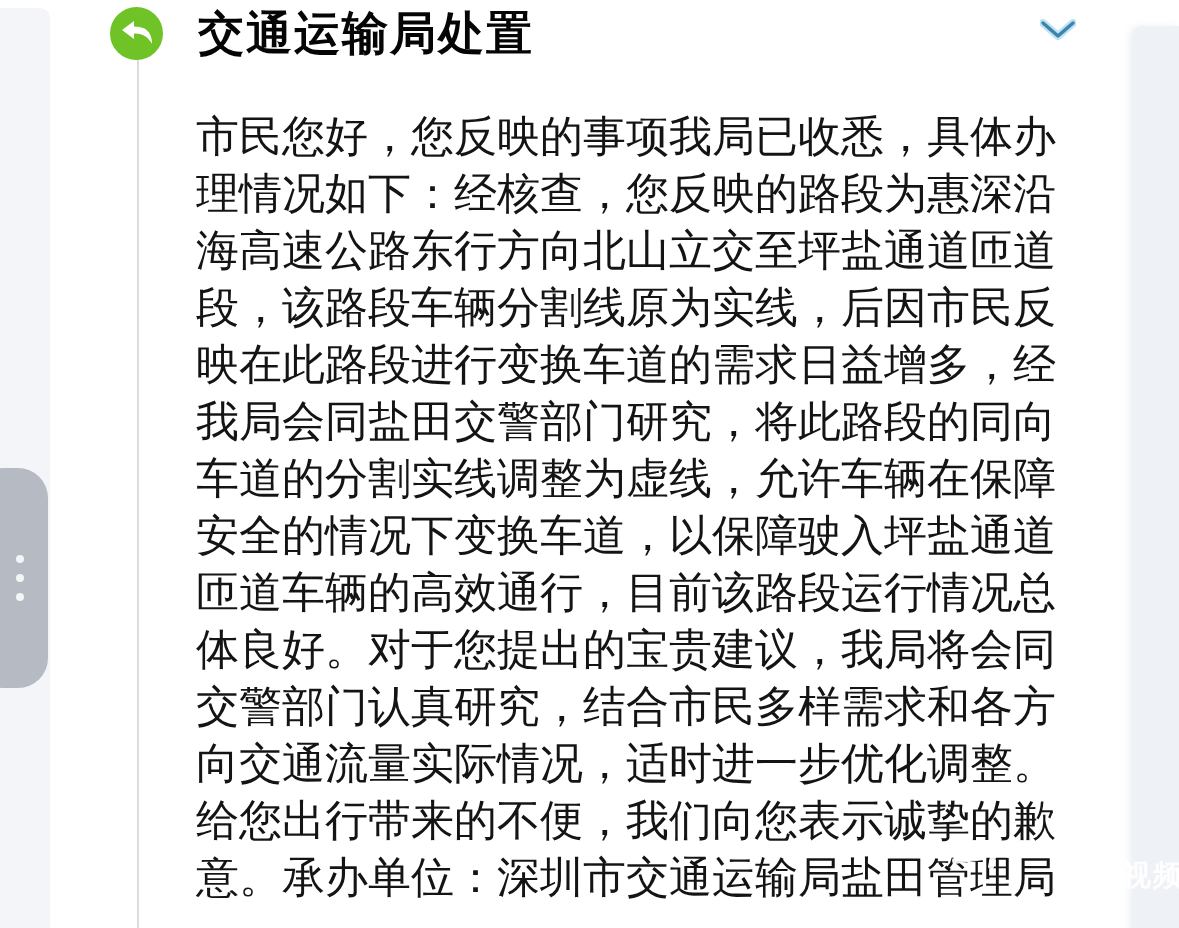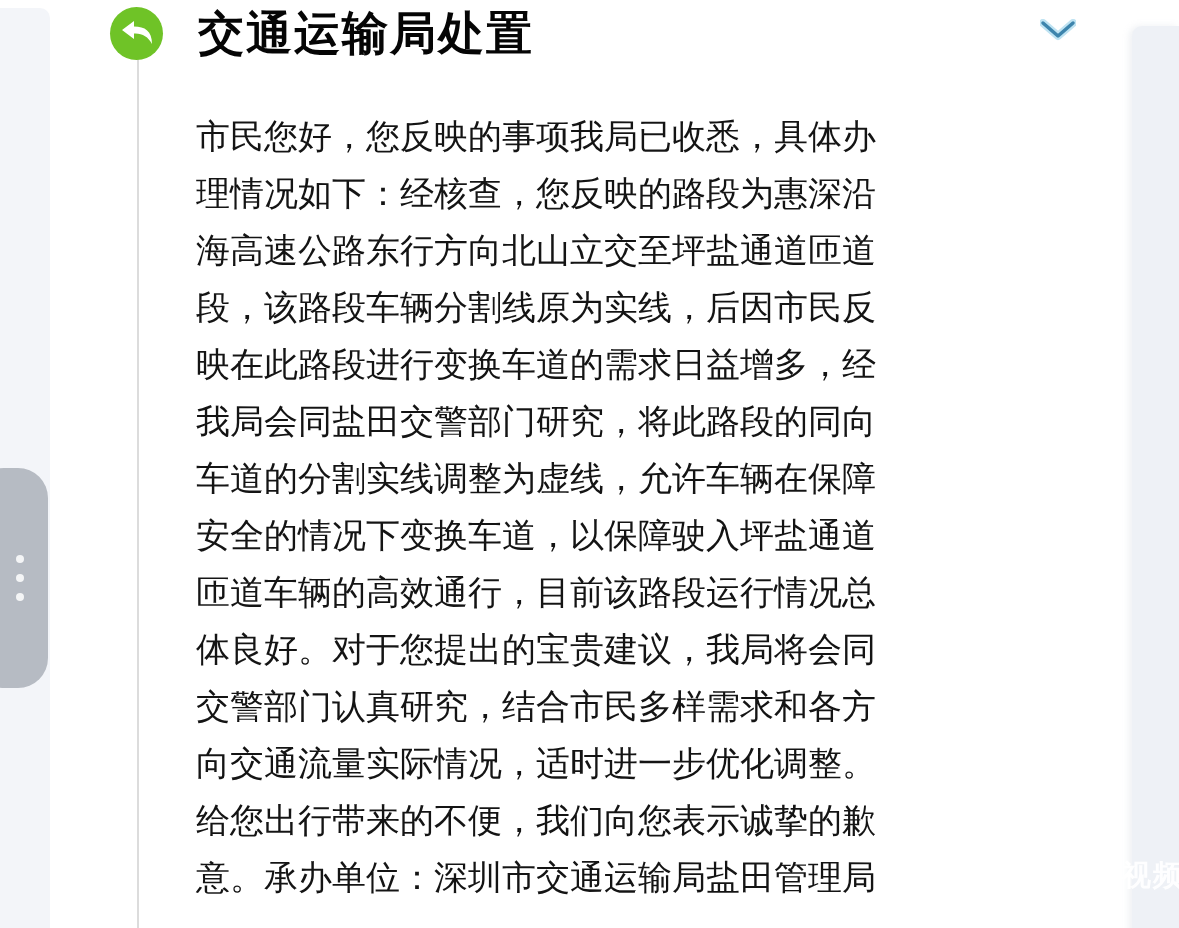--- a/index.html
+++ b/index.html
@@ -64,21 +64,21 @@
   }
   .chevron{
     position:absolute;left:1036px;top:12px;width:44px;height:36px;
     display:flex;align-items:center;justify-content:center;
     cursor:pointer;
   }
 
   
   .body-text{
     position:absolute;left:196px;top:108px;width:900px;
-    font-size:34px;line-height:57px;
+    font-size:43px;line-height:57px;
     color:var(--text-color);
     white-space:pre;
     letter-spacing:0;
   }
 
   
   .right-strip{
     position:absolute;left:1132px;top:26px;right:0;bottom:-10px;
     background:var(--right-strip);
     border-radius:10px 0 0 0;

